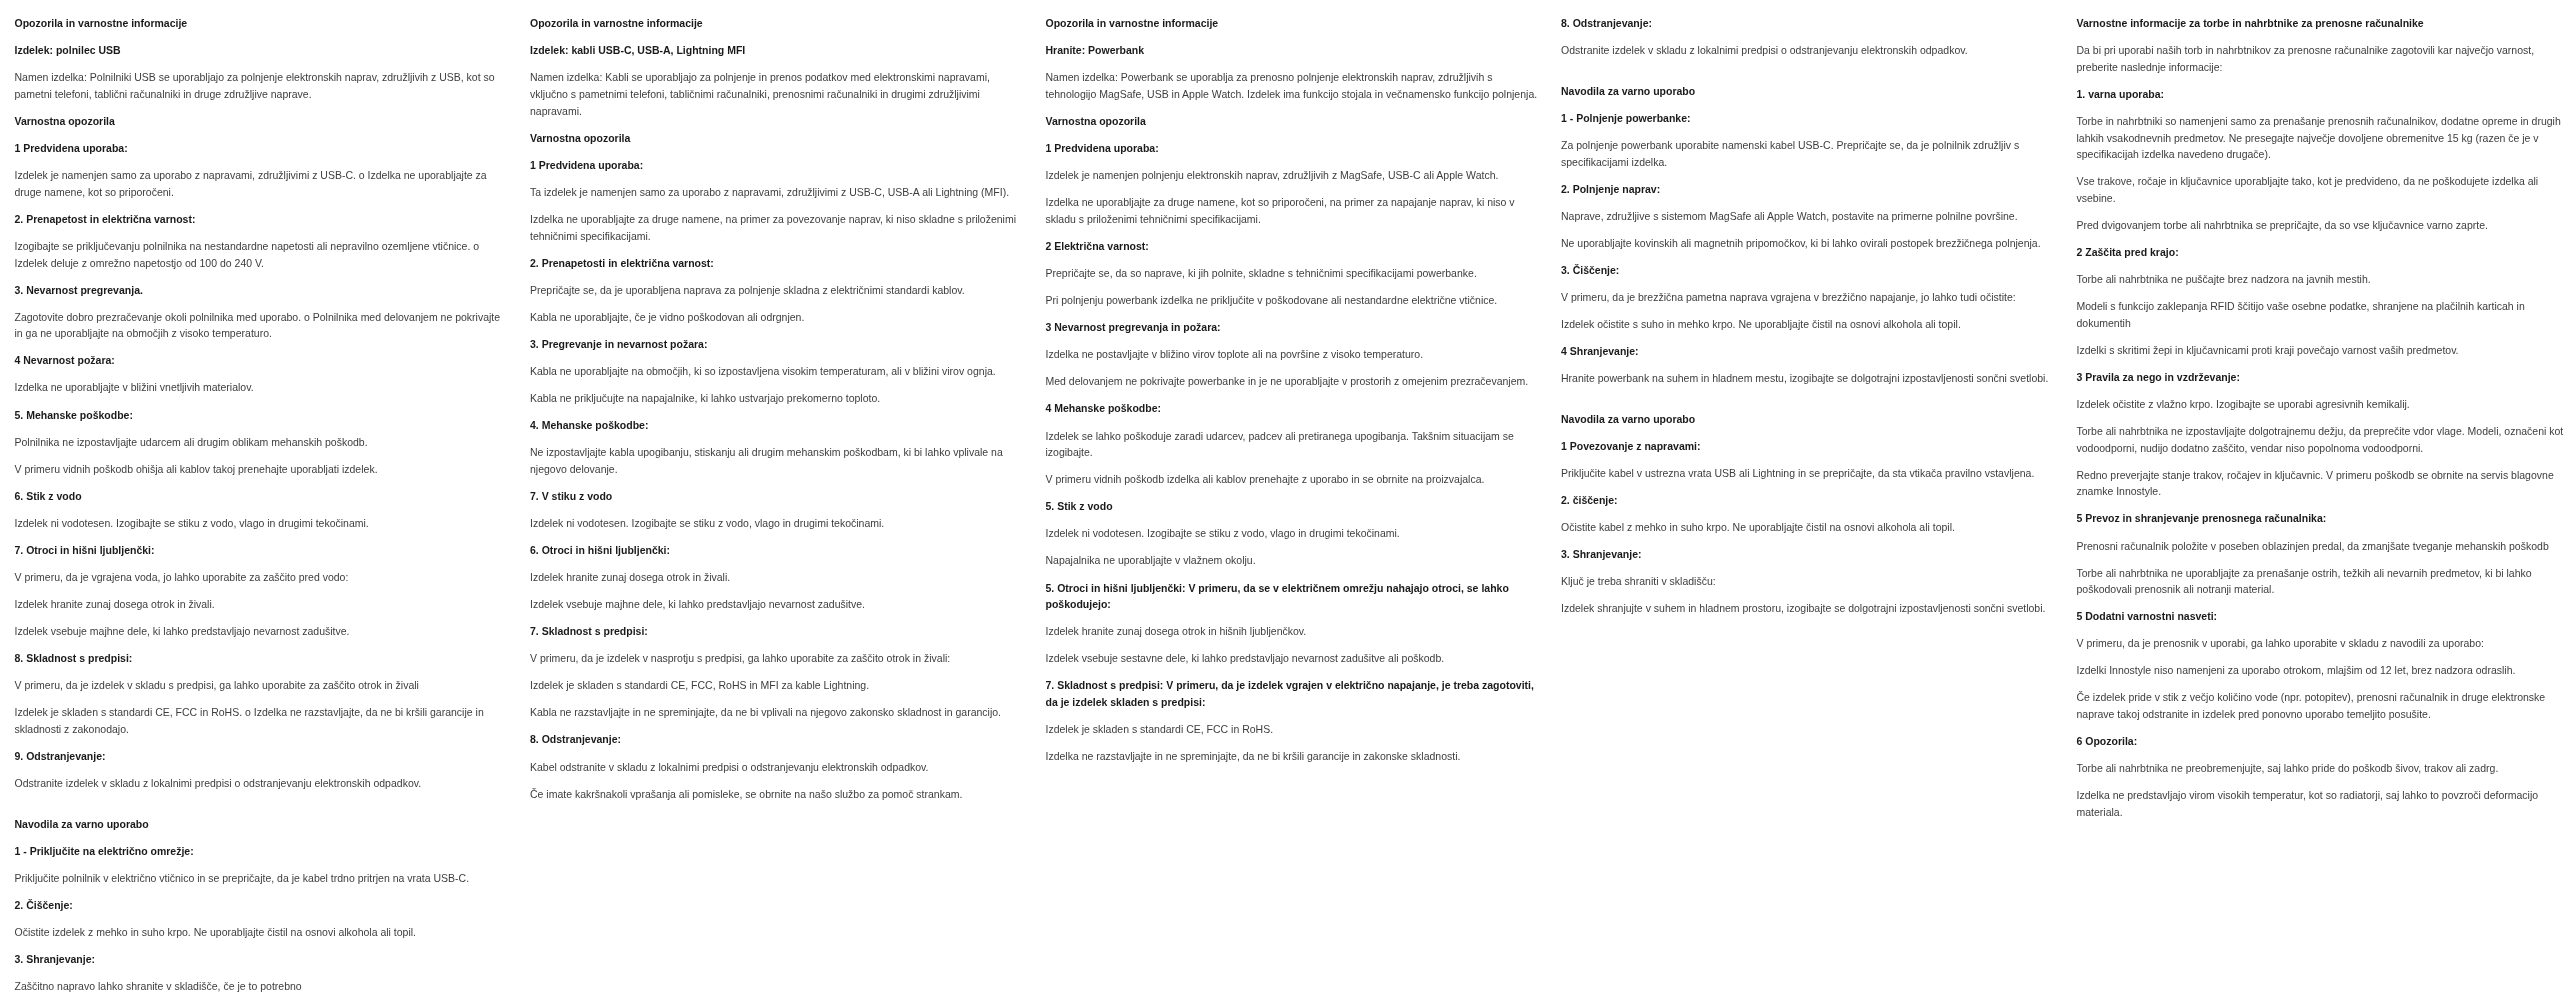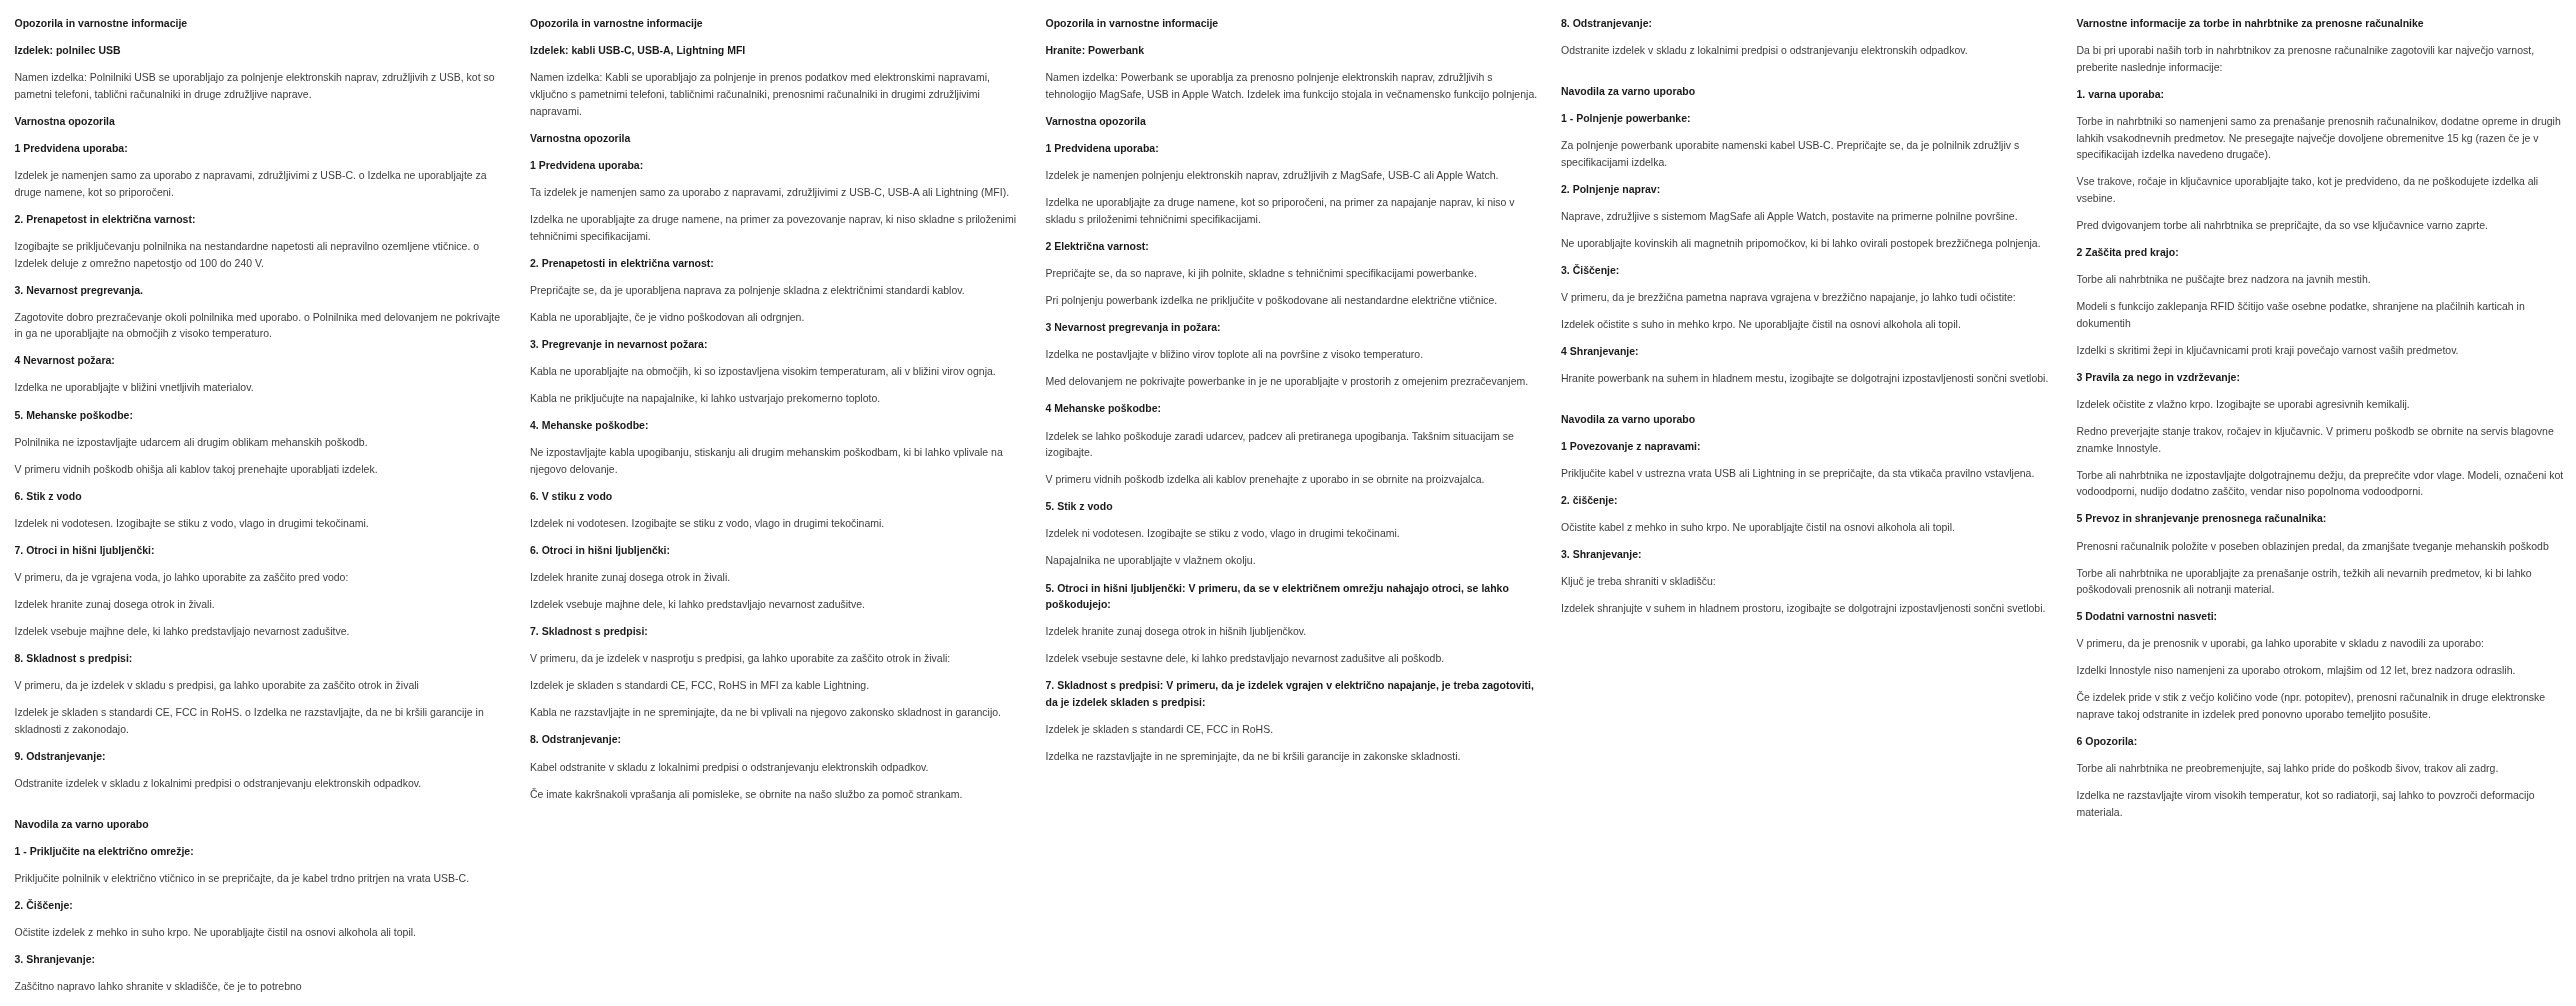--- a/index.html
+++ b/index.html
@@ -94,21 +94,21 @@
       <p class="block body">Ta izdelek je namenjen samo za uporabo z napravami, združljivimi z USB-C, USB-A ali Lightning (MFI).</p>
       <p class="block body">Izdelka ne uporabljajte za druge namene, na primer za povezovanje naprav, ki niso skladne s priloženimi tehničnimi specifikacijami.</p>
       <p class="block heading">2. Prenapetosti in električna varnost:</p>
       <p class="block body">Prepričajte se, da je uporabljena naprava za polnjenje skladna z električnimi standardi kablov.</p>
       <p class="block body">Kabla ne uporabljajte, če je vidno poškodovan ali odrgnjen.</p>
       <p class="block heading">3. Pregrevanje in nevarnost požara:</p>
       <p class="block body">Kabla ne uporabljajte na območjih, ki so izpostavljena visokim temperaturam, ali v bližini virov ognja.</p>
       <p class="block body">Kabla ne priključujte na napajalnike, ki lahko ustvarjajo prekomerno toploto.</p>
       <p class="block heading">4. Mehanske poškodbe:</p>
       <p class="block body">Ne izpostavljajte kabla upogibanju, stiskanju ali drugim mehanskim poškodbam, ki bi lahko vplivale na njegovo delovanje.</p>
-      <p class="block heading">6. V stiku z vodo</p>
+      <p class="block heading">7. V stiku z vodo</p>
       <p class="block body">Izdelek ni vodotesen. Izogibajte se stiku z vodo, vlago in drugimi tekočinami.</p>
       <p class="block heading">6. Otroci in hišni ljubljenčki:</p>
       <p class="block body">Izdelek hranite zunaj dosega otrok in živali.</p>
       <p class="block body">Izdelek vsebuje majhne dele, ki lahko predstavljajo nevarnost zadušitve.</p>
       <p class="block heading">7. Skladnost s predpisi:</p>
       <p class="block body">V primeru, da je izdelek v nasprotju s predpisi, ga lahko uporabite za zaščito otrok in živali:</p>
       <p class="block body">Izdelek je skladen s standardi CE, FCC, RoHS in MFI za kable Lightning.</p>
       <p class="block body">Kabla ne razstavljajte in ne spreminjajte, da ne bi vplivali na njegovo zakonsko skladnost in garancijo.</p>
       <p class="block heading">8. Odstranjevanje:</p>
       <p class="block body">Kabel odstranite v skladu z lokalnimi predpisi o odstranjevanju elektronskih odpadkov.</p>
@@ -170,27 +170,27 @@
       <p class="block heading">1. varna uporaba:</p>
       <p class="block body">Torbe in nahrbtniki so namenjeni samo za prenašanje prenosnih računalnikov, dodatne opreme in drugih lahkih vsakodnevnih predmetov. Ne presegajte največje dovoljene obremenitve 15 kg (razen če je v specifikacijah izdelka navedeno drugače).</p>
       <p class="block body">Vse trakove, ročaje in ključavnice uporabljajte tako, kot je predvideno, da ne poškodujete izdelka ali vsebine.</p>
       <p class="block body">Pred dvigovanjem torbe ali nahrbtnika se prepričajte, da so vse ključavnice varno zaprte.</p>
       <p class="block heading">2 Zaščita pred krajo:</p>
       <p class="block body">Torbe ali nahrbtnika ne puščajte brez nadzora na javnih mestih.</p>
       <p class="block body">Modeli s funkcijo zaklepanja RFID ščitijo vaše osebne podatke, shranjene na plačilnih karticah in dokumentih</p>
       <p class="block body">Izdelki s skritimi žepi in ključavnicami proti kraji povečajo varnost vaših predmetov.</p>
       <p class="block heading">3 Pravila za nego in vzdrževanje:</p>
       <p class="block body">Izdelek očistite z vlažno krpo. Izogibajte se uporabi agresivnih kemikalij.</p>
+      <p class="block body">Torbe ali nahrbtnika ne izpostavljajte dolgotrajnemu dežju, da preprečite vdor vlage. Modeli, označeni kot vodoodporni, nudijo dodatno zaščito, vendar niso popolnoma vodoodporni.</p>
       <p class="block body">Redno preverjajte stanje trakov, ročajev in ključavnic. V primeru poškodb se obrnite na servis blagovne znamke Innostyle.</p>
-      <p class="block body">Torbe ali nahrbtnika ne izpostavljajte dolgotrajnemu dežju, da preprečite vdor vlage. Modeli, označeni kot vodoodporni, nudijo dodatno zaščito, vendar niso popolnoma vodoodporni.</p>
       <p class="block heading">5 Prevoz in shranjevanje prenosnega računalnika:</p>
       <p class="block body">Prenosni računalnik položite v poseben oblazinjen predal, da zmanjšate tveganje mehanskih poškodb</p>
       <p class="block body">Torbe ali nahrbtnika ne uporabljajte za prenašanje ostrih, težkih ali nevarnih predmetov, ki bi lahko poškodovali prenosnik ali notranji material.</p>
       <p class="block heading">5 Dodatni varnostni nasveti:</p>
       <p class="block body">V primeru, da je prenosnik v uporabi, ga lahko uporabite v skladu z navodili za uporabo:</p>
       <p class="block body">Izdelki Innostyle niso namenjeni za uporabo otrokom, mlajšim od 12 let, brez nadzora odraslih.</p>
       <p class="block body">Če izdelek pride v stik z večjo količino vode (npr. potopitev), prenosni računalnik in druge elektronske naprave takoj odstranite in izdelek pred ponovno uporabo temeljito posušite.</p>
       <p class="block heading">6 Opozorila:</p>
       <p class="block body">Torbe ali nahrbtnika ne preobremenjujte, saj lahko pride do poškodb šivov, trakov ali zadrg.</p>
-      <p class="block body">Izdelka ne razstavljajte virom visokih temperatur, kot so radiatorji, saj lahko to povzroči deformacijo materiala.</p>
+      <p class="block body">Izdelka ne predstavljajo virom visokih temperatur, kot so radiatorji, saj lahko to povzroči deformacijo materiala.</p>
     </section>
 </main>
 
 
 </body></html>

